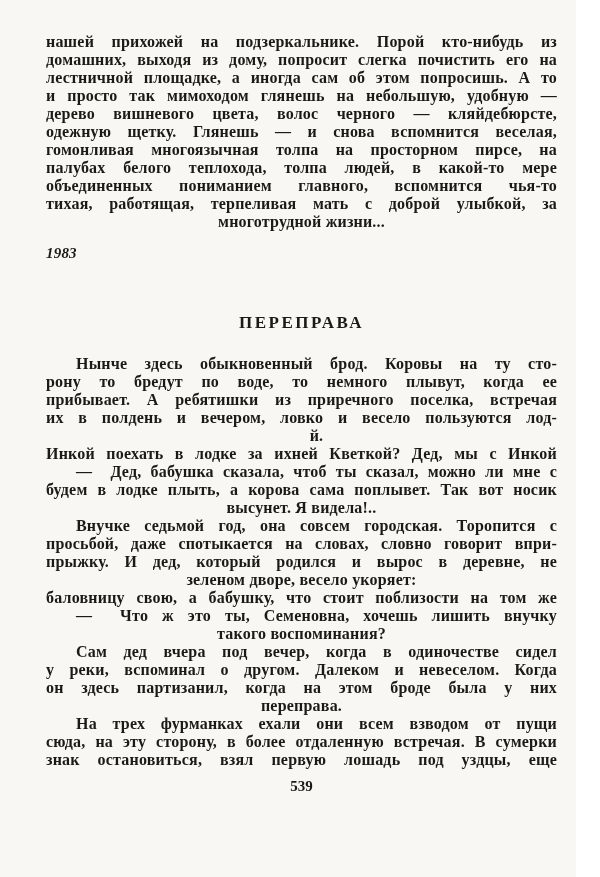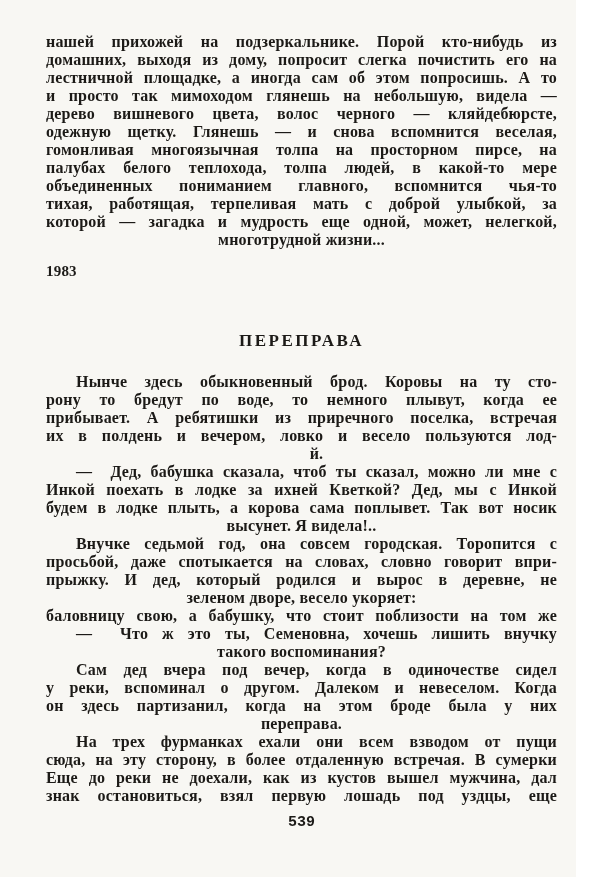--- a/index.html
+++ b/index.html
@@ -22,90 +22,89 @@
     font-size: 16px;
     font-weight: 700;
     line-height: 18px;
     letter-spacing: 0.2px;
   }
   .j { text-align: justify; text-align-last: justify; }
   .l { text-align: center; }
   .ind { text-indent: 30px; font-family: Liberation Serif, serif; }
   .year {
     margin-top: 13px;
+    font-style: italic;
     font-weight: 700;
     font-size: 15px;
     line-height: 18px;
   }
   .title {
     margin-top: 52px;
     text-align: center;
     font-weight: 700;
     font-size: 17px;
     letter-spacing: 2.5px;
     line-height: 18px;
   }
   .story { margin-top: 23px; }
   .pageno {
     margin-top: 9px;
     text-align: center;
-    font-family: Liberation Mono, monospace;
+    font-family: Liberation Serif, serif;
     font-weight: 700;
     font-size: 15px;
     line-height: 17px;
   }
 </style>
 </head>
 <body>
 
 <div class="page">
   <div class="text-col">
 
     <div>
       <div class="ln j">нашей прихожей на подзеркальнике. Порой кто-нибудь из</div>
       <div class="ln j">домашних, выходя из дому, попросит слегка почистить его на</div>
       <div class="ln j">лестничной площадке, а иногда сам об этом попросишь. А то</div>
-      <div class="ln j">и просто так мимоходом глянешь на небольшую, видела —</div>
+      <div class="ln j">и просто так мимоходом глянешь на небольшую, удобную —</div>
       <div class="ln j">дерево вишневого цвета, волос черного — кляйдебюрсте,</div>
       <div class="ln j">одежную щетку. Глянешь — и снова вспомнится веселая,</div>
       <div class="ln j">гомонливая многоязычная толпа на просторном пирсе, на</div>
       <div class="ln j">палубах белого теплохода, толпа людей, в какой-то мере</div>
       <div class="ln j">объединенных пониманием главного, вспомнится чья-то</div>
       <div class="ln j">тихая, работящая, терпеливая мать с доброй улыбкой, за</div>
-      <div class="ln j">которой — загадка и мудрость еще одной, может, нелегкой,</div>
       <div class="ln l">многотрудной жизни...</div>
     </div>
 
     <div class="ln year">1983</div>
 
     <div class="ln title">ПЕРЕПРАВА</div>
 
     <div class="story">
       <div class="ln j ind">Нынче здесь обыкновенный брод. Коровы на ту сто-</div>
       <div class="ln j">рону то бредут по воде, то немного плывут, когда ее</div>
       <div class="ln j">прибывает. А ребятишки из приречного поселка, встречая</div>
       <div class="ln j">их в полдень и вечером, ловко и весело пользуются лод-</div>
       <div class="ln l ind">й.</div>
+      <div class="ln j">Инкой поехать в лодке за ихней Кветкой? Дед, мы с Инкой</div>
       <div class="ln j ind">—&nbsp; Дед, бабушка сказала, чтоб ты сказал, можно ли мне с</div>
-      <div class="ln j">Инкой поехать в лодке за ихней Кветкой? Дед, мы с Инкой</div>
       <div class="ln j">будем в лодке плыть, а корова сама поплывет. Так вот носик</div>
       <div class="ln l">высунет. Я видела!..</div>
       <div class="ln j ind">Внучке седьмой год, она совсем городская. Торопится с</div>
       <div class="ln j">просьбой, даже спотыкается на словах, словно говорит впри-</div>
       <div class="ln j">прыжку. И дед, который родился и вырос в деревне, не</div>
       <div class="ln l">зеленом дворе, весело укоряет:</div>
       <div class="ln j">баловницу свою, а бабушку, что стоит поблизости на том же</div>
       <div class="ln j ind">—&nbsp; Что ж это ты, Семеновна, хочешь лишить внучку</div>
       <div class="ln l">такого воспоминания?</div>
       <div class="ln j ind">Сам дед вчера под вечер, когда в одиночестве сидел</div>
       <div class="ln j">у реки, вспоминал о другом. Далеком и невеселом. Когда</div>
       <div class="ln j">он здесь партизанил, когда на этом броде была у них</div>
       <div class="ln l">переправа.</div>
       <div class="ln j ind">На трех фурманках ехали они всем взводом от пущи</div>
       <div class="ln j">сюда, на эту сторону, в более отдаленную встречая. В сумерки</div>
-      <div class="ln j">Еще до реки не доехали, как из кустов вышел мужчина, дал</div>
       <div class="ln j">знак остановиться, взял первую лошадь под уздцы, еще</div>
     </div>
 
     <div class="pageno">539</div>
 
   </div>
 </div>
 
 </body></html>

